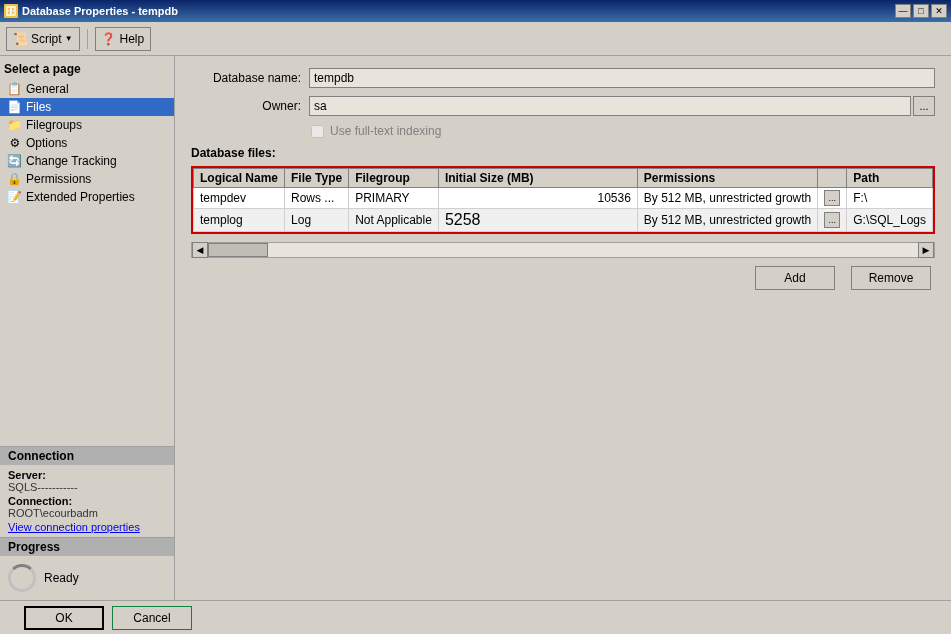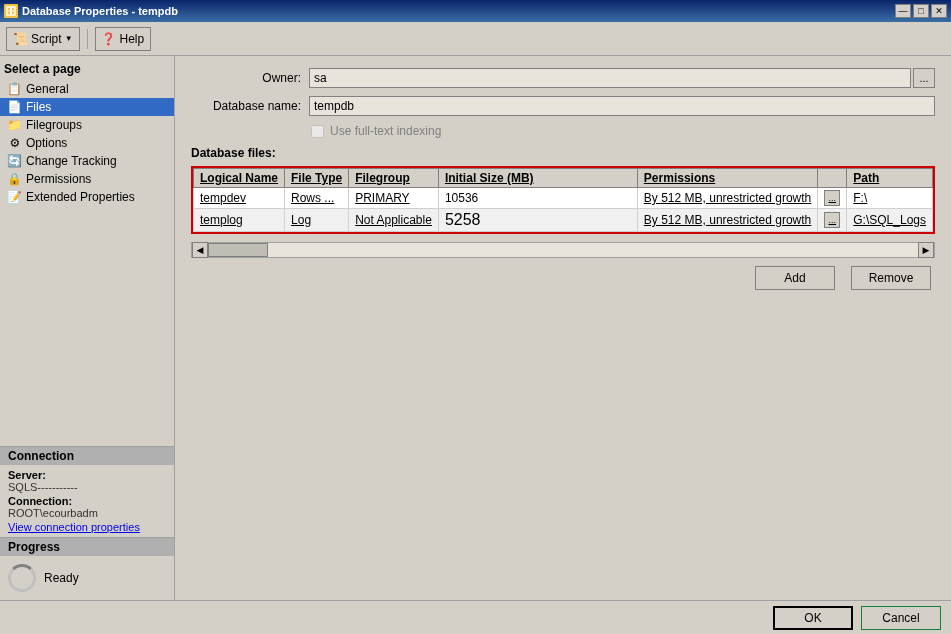--- a/index.html
+++ b/index.html
@@ -269,21 +269,20 @@
     
     .table-container {
       border: 2px solid #cc0000;
       overflow: hidden;
       margin-bottom: 8px;
     }
     table {
       width: 100%;
       border-collapse: collapse;
       font-size: 12px;
-      text-decoration: underline;
     }
     thead tr {
       background: #d4d0c8;
     }
     thead th {
       border: 1px solid #808080;
       padding: 2px 6px;
       text-align: left;
       font-weight: bold;
       color: #000;
@@ -373,22 +372,22 @@
       justify-content: center;
     }
 
     
     .footer {
       height: 34px;
       background: #d4d0c8;
       border-top: 1px solid #a0a0a0;
       display: flex;
       align-items: center;
-      justify-content: flex-end;
-      padding: 0 10px;
+      justify-content: flex-start;
+      padding: 0 24px;
       gap: 8px;
     }
     .footer-btn {
       width: 80px;
       height: 24px;
       background: #d4d0c8;
       border: 1px solid #15803d;
       cursor: pointer;
       font-size: 12px;
       display: flex;
@@ -481,30 +480,30 @@
         <div class="progress-content">
           <div class="spinner"></div>
           <span>Ready</span>
         </div>
       </div>
     </div>
 
     <div class="content-area">
 
       <div class="form-row">
+        <div class="form-label">Database name:</div>
+        <input type="text" class="form-input" value="tempdb" style="">
+      </div>
+
+      <div class="form-row">
         <div class="form-label">Owner:</div>
         <div class="form-input-with-btn">
           <input type="text" class="form-input" value="sa" style="">
           <button class="browse-btn">...</button>
         </div>
-      </div>
-
-      <div class="form-row">
-        <div class="form-label">Database name:</div>
-        <input type="text" class="form-input" value="tempdb" style="">
       </div>
 
       <div class="checkbox-row">
         <input type="checkbox" disabled="" style="">
         <span class="checkbox-label">Use full-text indexing</span>
       </div>
 
       <div class="section-label">Database files:</div>
 
       <div class="table-container">
@@ -519,21 +518,21 @@
               <th style="width:20px;"></th>
               <th>Path</th>
             </tr>
           </thead>
           <tbody>
             <tr>
               <td>tempdev</td>
               <td>Rows ...</td>
               <td>PRIMARY</td>
               <td>
-                <input type="text" style="width: 100%; border: none; background: transparent; font-size: 12px;" value="10536">
+                <input type="text" style="width: 100%; border: none; background: transparent; font-size: 12px; text-align: right;" value="10536">
               </td>
               <td>
                 <div class="td-with-btn">
                   <span>By 512 MB, unrestricted growth</span>
                 </div>
               </td>
               <td>
                 <button class="cell-btn">...</button>
               </td>
               <td>F:\</td>

